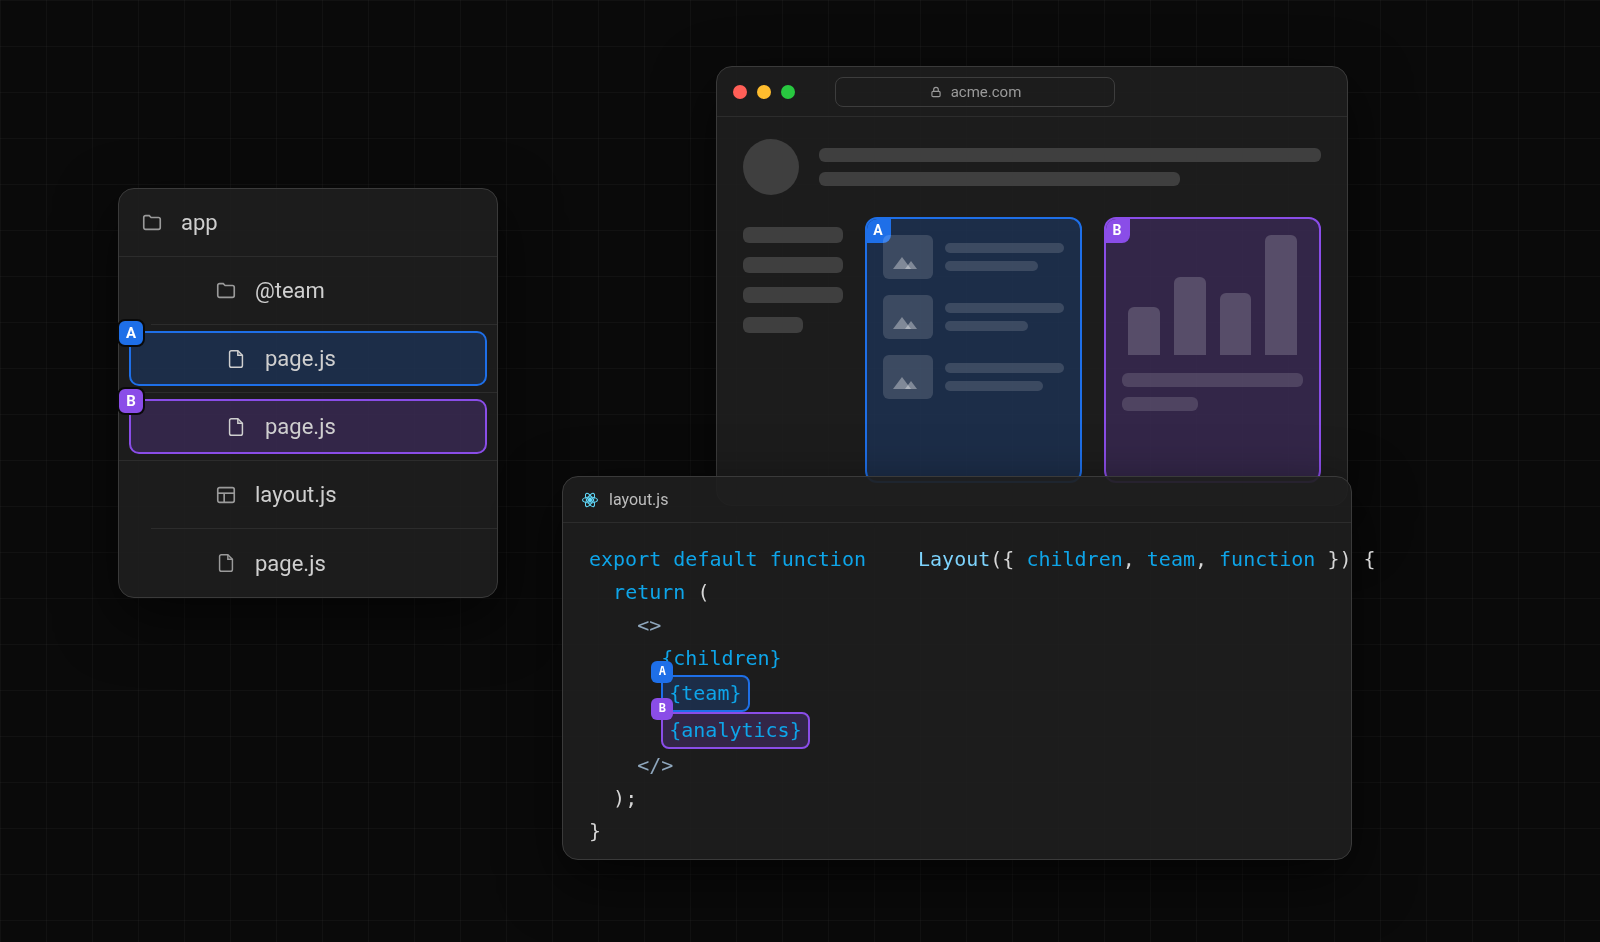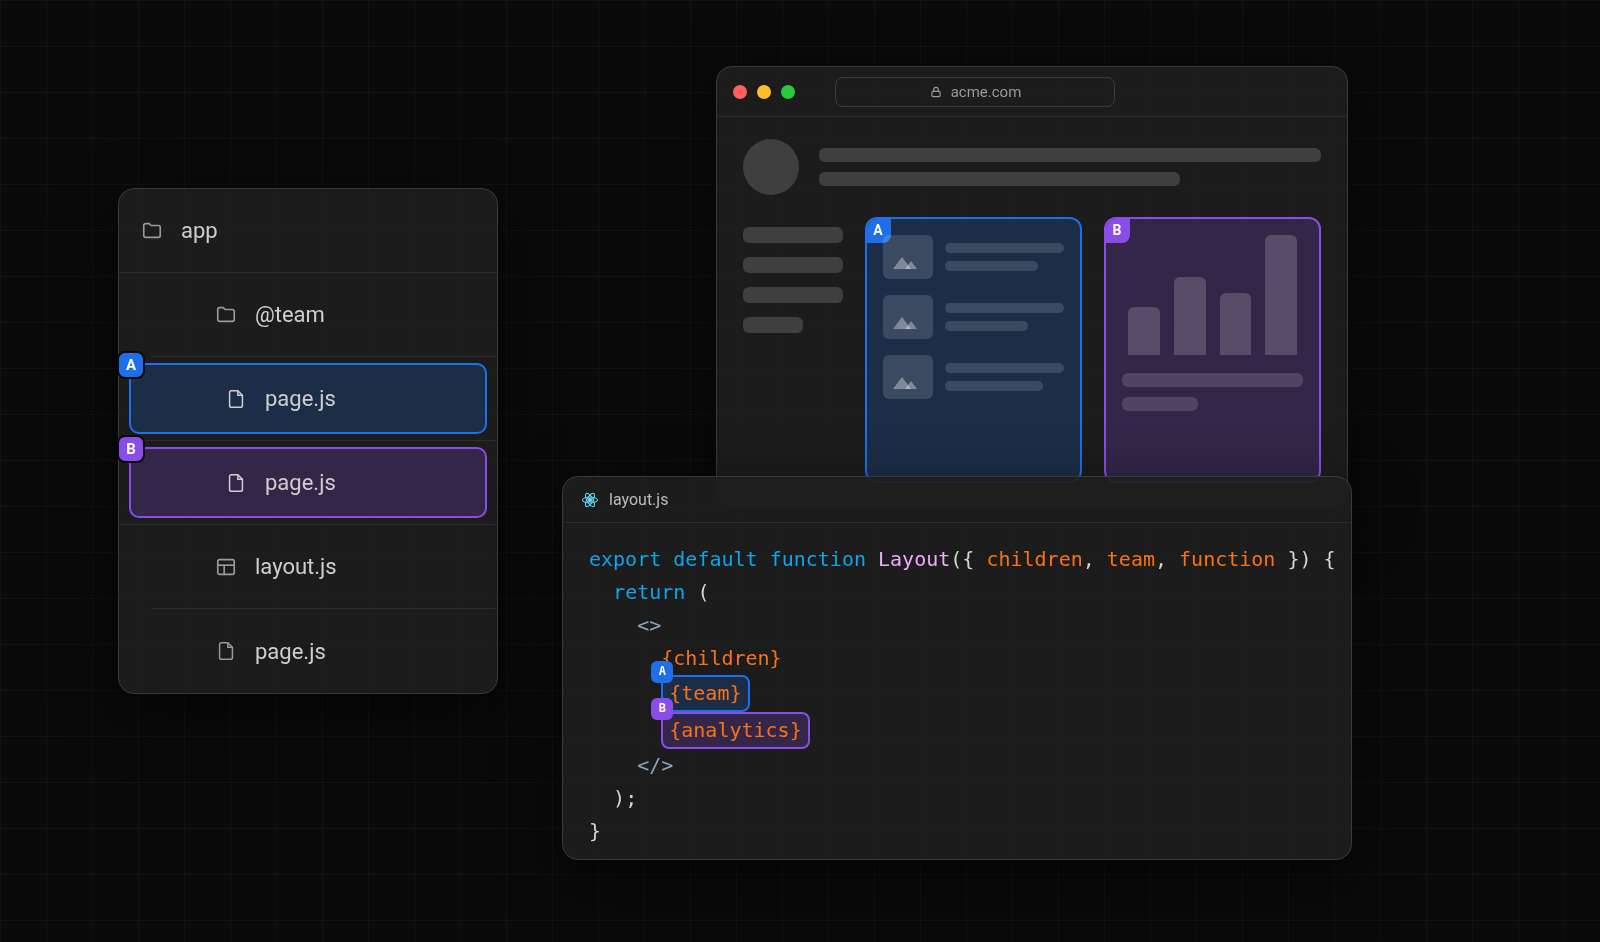--- a/index.html
+++ b/index.html
@@ -26,21 +26,21 @@
     border: 1px solid #3a3a3a;
     border-radius: 16px;
     box-shadow: 0 20px 60px rgba(0,0,0,0.6);
   }
 
   
   .tree { left: 118px; top: 188px; width: 380px; }
   .tree-row {
     display: flex;
     align-items: center;
-    height: 84px;
+    height: 68px;
     padding-left: 22px;
     gap: 18px;
     border-bottom: 1px solid #2c2c2c;
     font-size: 22px;
     color: #cfcfcf;
     position: relative;
   }
   .tree-row:last-child { border-bottom: none; }
   .tree-row.child { padding-left: 64px; margin-left: 32px; }
   .tree-row.childfile { padding-left: 106px; }
@@ -140,23 +140,23 @@
   .react-icon { width:18px; height:18px; }
   pre.codeblock {
     padding: 20px 26px;
     font-family: ui-monospace, SFMono-Regular, Menlo, Consolas, monospace;
     font-size: 20px;
     line-height: 1.65;
     color:#d6d6d6;
     white-space: pre;
   }
   .tk-kw { color:#0ea5e9; }
-  .tk-fn { color:#f0abfc; }
+  .tk-fn { color:#7dd3fc;margin-left:40px; }
   .tk-punc { color:#d6d6d6; }
-  .tk-var { color:#f97316; }
+  .tk-var { color:#0ea5e9; }
   .tk-frag { color:#8fa7bd; }
   .code-hl {
     display:inline-block;
     border-radius:8px;
     padding: 0 6px;
     position: relative;
   }
   .code-hl .mini-lbl{
     position:absolute; top:-16px; left:-12px;
     width:22px;height:22px;border-radius:6px;font-size:12px;font-weight:700;color:#fff;

